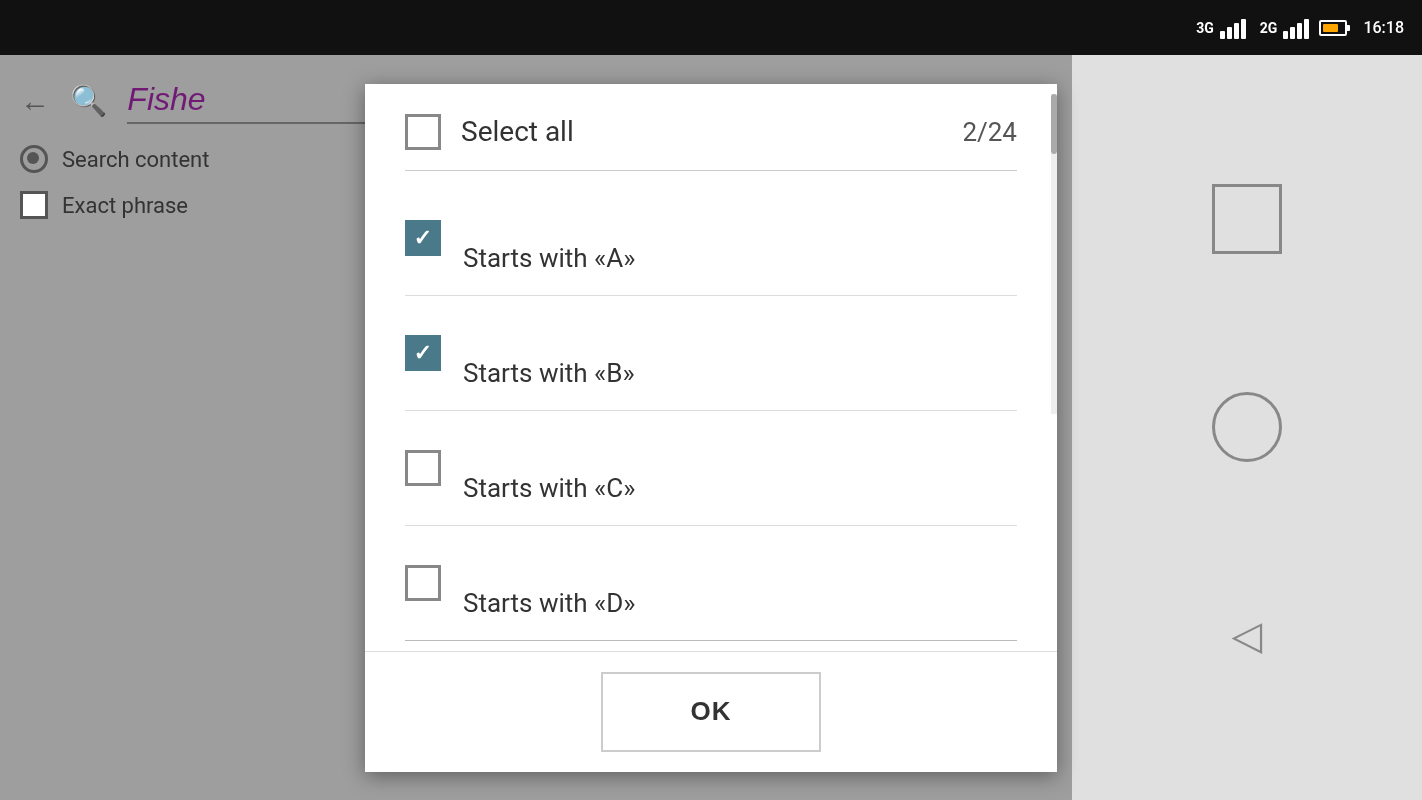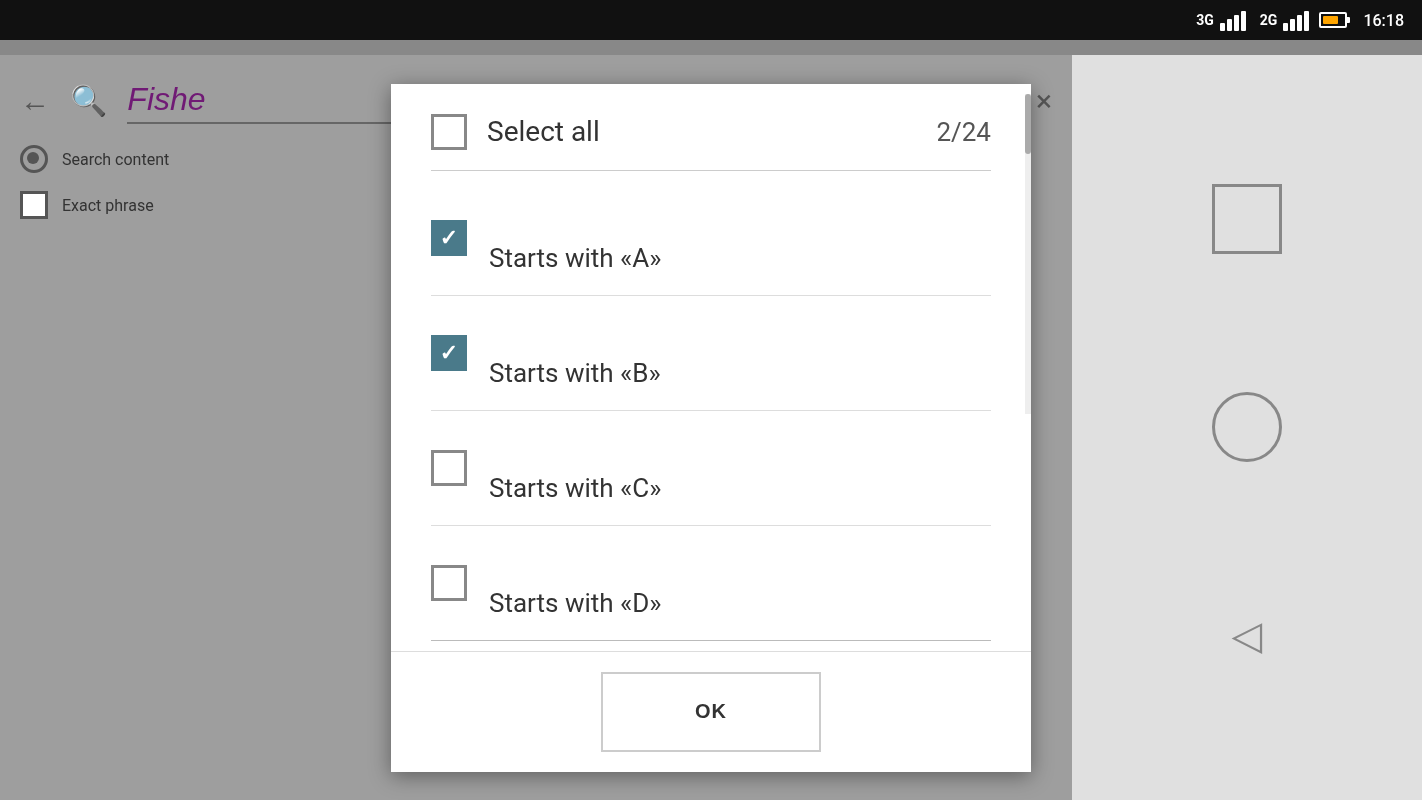--- a/index.html
+++ b/index.html
@@ -10,21 +10,21 @@
       background: #888;
       font-family: 'Roboto', Arial, sans-serif;
       overflow: hidden;
       position: relative;
     }
 
     
     .status-bar {
       position: absolute;
       top: 0; left: 0; right: 0;
-      height: 40px;
+      height: 55px;
       background: #111;
       display: flex;
       align-items: center;
       justify-content: flex-end;
       padding: 12px 18px;
       z-index: 10;
     }
 
     .status-bar-icons {
       display: flex;
@@ -119,21 +119,21 @@
 
     .checkbox-sq {
       width: 28px;
       height: 28px;
       border: 3px solid #555;
       background: white;
     }
 
     .option-label {
       color: #333;
-      font-size: 16px;
+      font-size: 22px;
     }
 
     
     .nav-bar {
       position: absolute;
       top: 55px; right: 0;
       width: 350px;
       bottom: 0;
       background: #e0e0e0;
       display: flex;
@@ -167,21 +167,21 @@
       top: 55px; left: 0; right: 0; bottom: 0;
       display: flex;
       align-items: center;
       justify-content: center;
       z-index: 100;
     }
 
     
     .dialog {
       background: white;
-      width: 640px;
+      width: 692px;
       min-height: 650px;
       position: relative;
       display: flex;
       flex-direction: column;
       padding: 0;
       box-shadow: 0 4px 20px rgba(0,0,0,0.4);
       justify-content: flex-end;
     }
 
     .dialog-content {
@@ -286,21 +286,21 @@
       justify-content: center;
       background: white;
     }
 
     .dlg-btn {
       flex: 1;
       max-width: 220px;
       height: 80px;
       border: 2px solid #ccc;
       background: white;
-      font-size: 20px;
+      font-size: 26px;
       font-weight: 600;
       color: #333;
       cursor: pointer;
       letter-spacing: 1px;
       display: flex;
       align-items: center;
       justify-content: center;
     }
 
     

